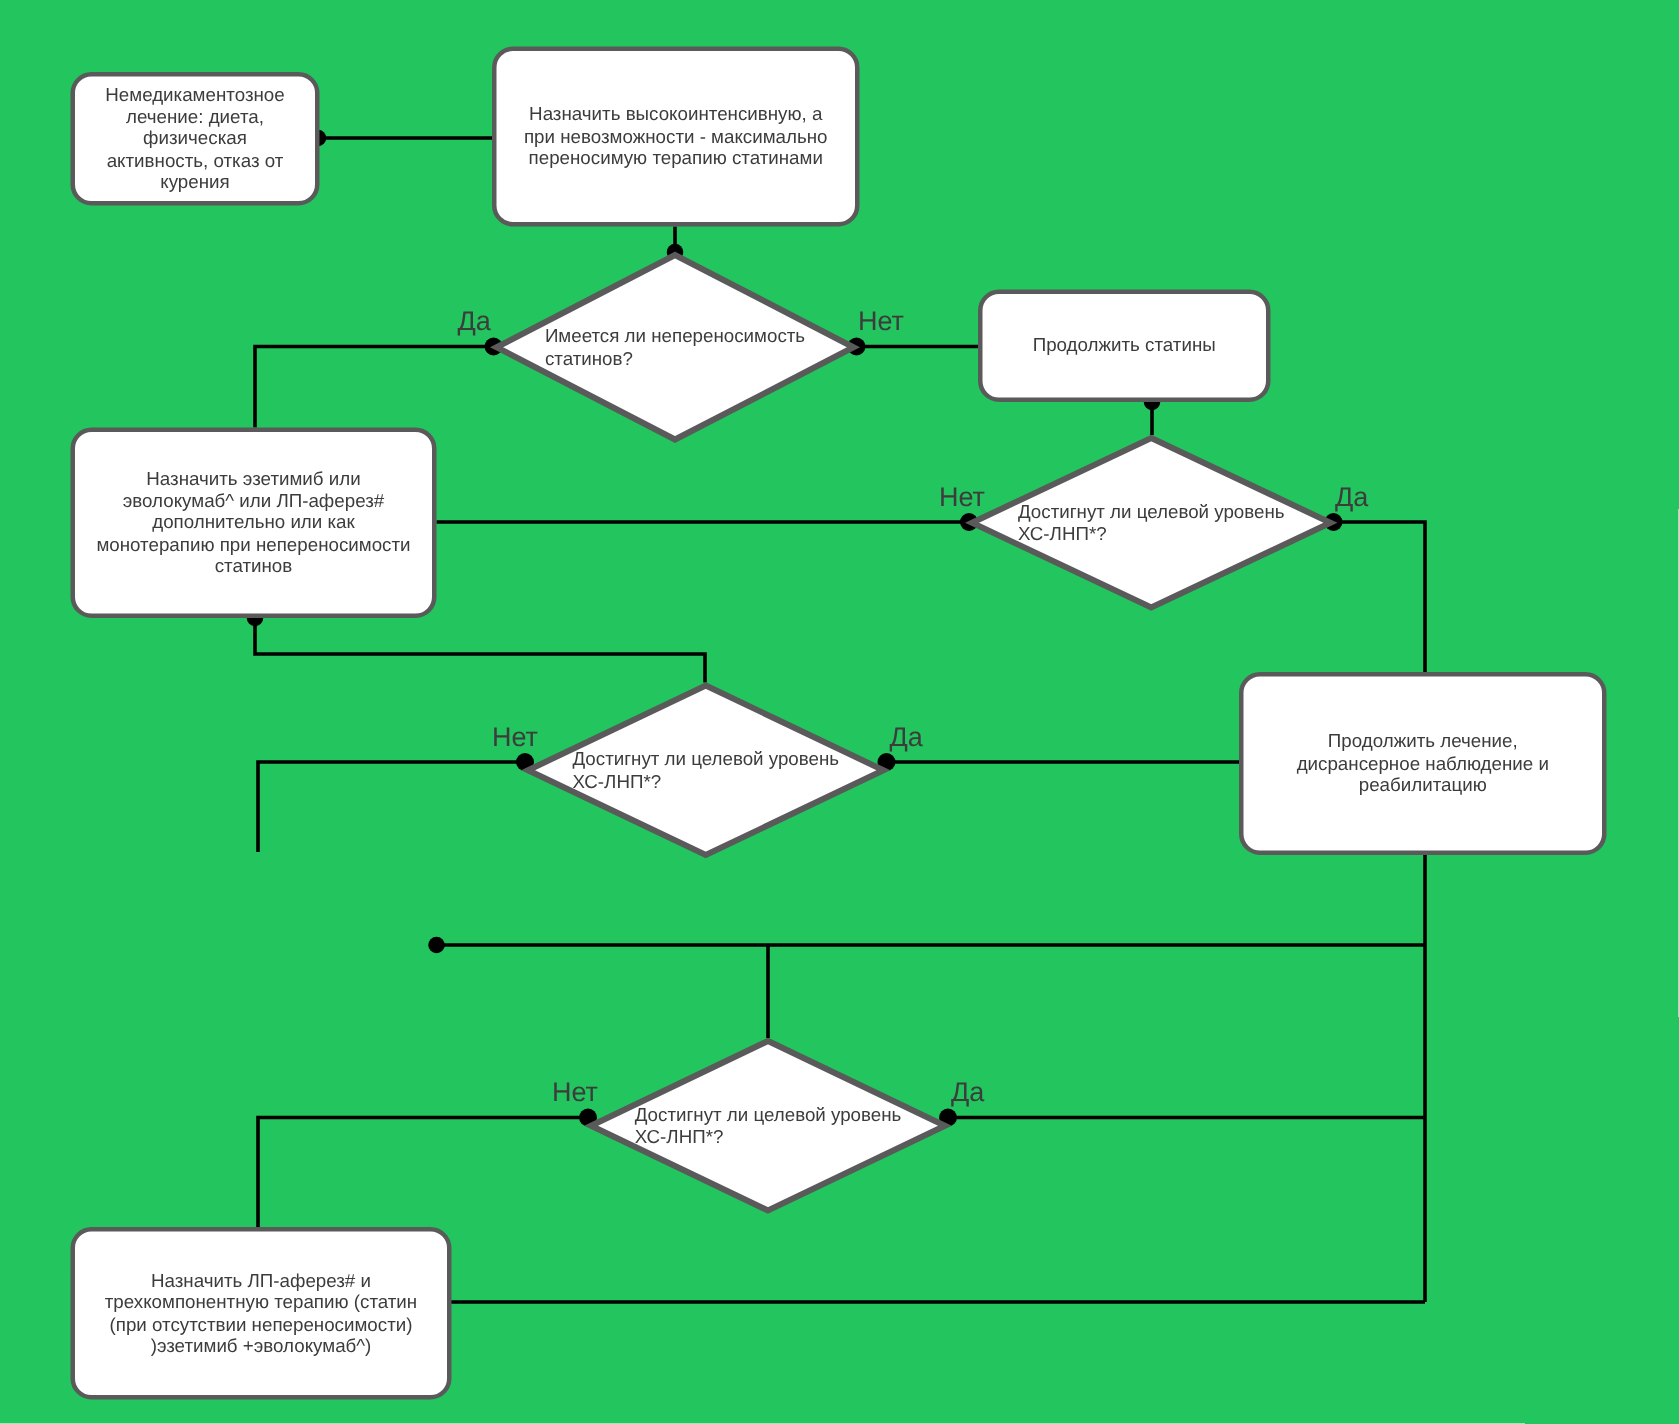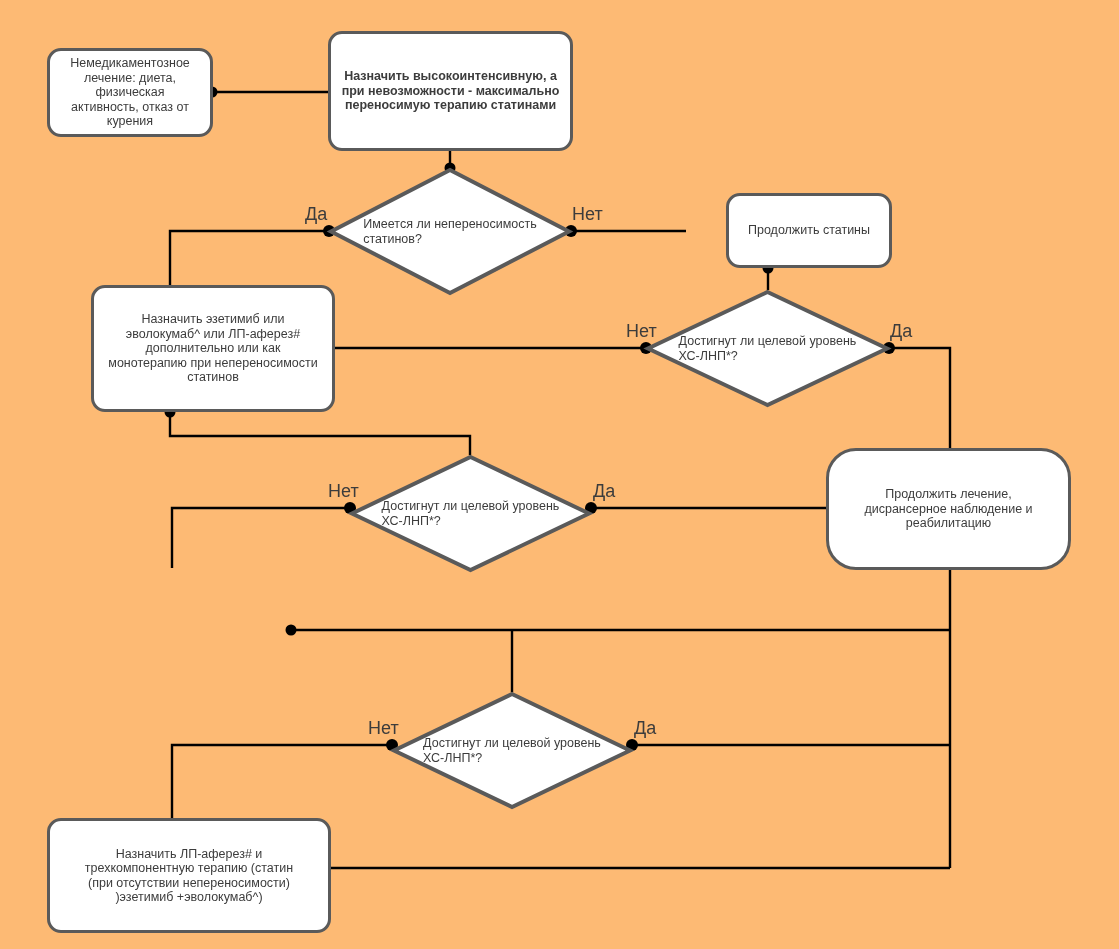--- a/index.html
+++ b/index.html
@@ -9,21 +9,21 @@
     background: #ffffff;
   }
   body {
     font-family: "Liberation Sans", "DejaVu Sans", sans-serif;
     color: #3a3a3a;
   }
   #canvas {
     position: relative;
     width: 1119px;
     height: 949px;
-    background: #fdba74;
+    background: #22c55e;
     overflow: hidden;
   }
   #wires {
     position: absolute;
     left: 0;
     top: 0;
     width: 1119px;
     height: 949px;
   }
   .node {
@@ -137,78 +137,78 @@
   </svg>
 
   <div class="node box" style="left:47px; top:48px; width:166px; height:89px;">
     <span class="label">Немедикаментозное
 лечение: диета,
 физическая
 активность, отказ от
 курения</span>
   </div>
 
-  <div class="node box" style="left:328px; top:31px; width:245px; height:120px;font-weight:bold;">
+  <div class="node box" style="left:328px; top:31px; width:245px; height:120px;">
     <span class="label">Назначить высокоинтенсивную, а
 при невозможности - максимально
 переносимую терапию статинами</span>
   </div>
 
   <div class="diamond-wrap" style="left:329px; top:168px; width:242px; height:127px;">
     <svg width="242" height="127" viewBox="0 0 242 127" xmlns="http://www.w3.org/2000/svg">
       <polygon points="121,2 240,63.5 121,125 2,63.5" fill="#ffffff" stroke="#5a5a5a" stroke-width="4" stroke-linejoin="miter"></polygon>
     </svg>
     <div class="diamond-label">Имеется ли непереносимость
 статинов?</div>
   </div>
 
-  <div class="node box" style="left:726px; top:193px; width:166px; height:75px;">
+  <div class="node box" style="left:652px; top:193px; width:195px; height:75px;">
     <span class="label">Продолжить статины</span>
   </div>
 
   <div class="diamond-wrap" style="left:646px; top:290px; width:243px; height:117px;">
     <svg width="243" height="117" viewBox="0 0 243 117" xmlns="http://www.w3.org/2000/svg">
       <polygon points="121.5,2 241,58.5 121.5,115 2,58.5" fill="#ffffff" stroke="#5a5a5a" stroke-width="4" stroke-linejoin="miter"></polygon>
     </svg>
     <div class="diamond-label">Достигнут ли целевой уровень
 ХС-ЛНП*?</div>
   </div>
 
-  <div class="node box" style="left:47px; top:285px; width:244px; height:127px;margin-left:44px;">
+  <div class="node box" style="left:47px; top:285px; width:244px; height:127px;">
     <span class="label">Назначить эзетимиб или
 эволокумаб^ или ЛП-аферез#
 дополнительно или как
 монотерапию при непереносимости
 статинов</span>
   </div>
 
   <div class="diamond-wrap" style="left:350px; top:455px; width:241px; height:117px;">
     <svg width="241" height="117" viewBox="0 0 241 117" xmlns="http://www.w3.org/2000/svg">
       <polygon points="120.5,2 239,58.5 120.5,115 2,58.5" fill="#ffffff" stroke="#5a5a5a" stroke-width="4" stroke-linejoin="miter"></polygon>
     </svg>
     <div class="diamond-label">Достигнут ли целевой уровень
 ХС-ЛНП*?</div>
   </div>
 
-  <div class="node box" style="left:826px; top:448px; width:245px; height:122px;border-radius:30px;">
+  <div class="node box" style="left:826px; top:448px; width:245px; height:122px;">
     <span class="label">Продолжить лечение,
 дисрансерное наблюдение и
 реабилитацию</span>
   </div>
 
 
   <div class="diamond-wrap" style="left:392px; top:692px; width:240px; height:117px;">
     <svg width="240" height="117" viewBox="0 0 240 117" xmlns="http://www.w3.org/2000/svg">
       <polygon points="120,2 238,58.5 120,115 2,58.5" fill="#ffffff" stroke="#5a5a5a" stroke-width="4" stroke-linejoin="miter"></polygon>
     </svg>
     <div class="diamond-label">Достигнут ли целевой уровень
 ХС-ЛНП*?</div>
   </div>
 
-  <div class="node box" style="left:47px; top:818px; width:284px; height:115px;">
+  <div class="node box" style="left:47px; top:818px; width:254px; height:115px;">
     <span class="label">Назначить ЛП-аферез# и
 трехкомпонентную терапию (статин
 (при отсутствии непереносимости)
 )эзетимиб +эволокумаб^)</span>
   </div>
 
   <div class="edge-label" style="left:305px; top:208px;">Да</div>
   <div class="edge-label" style="left:572px; top:208px;">Нет</div>
   <div class="edge-label" style="left:626px; top:325px;">Нет</div>
   <div class="edge-label" style="left:890px; top:325px;">Да</div>

